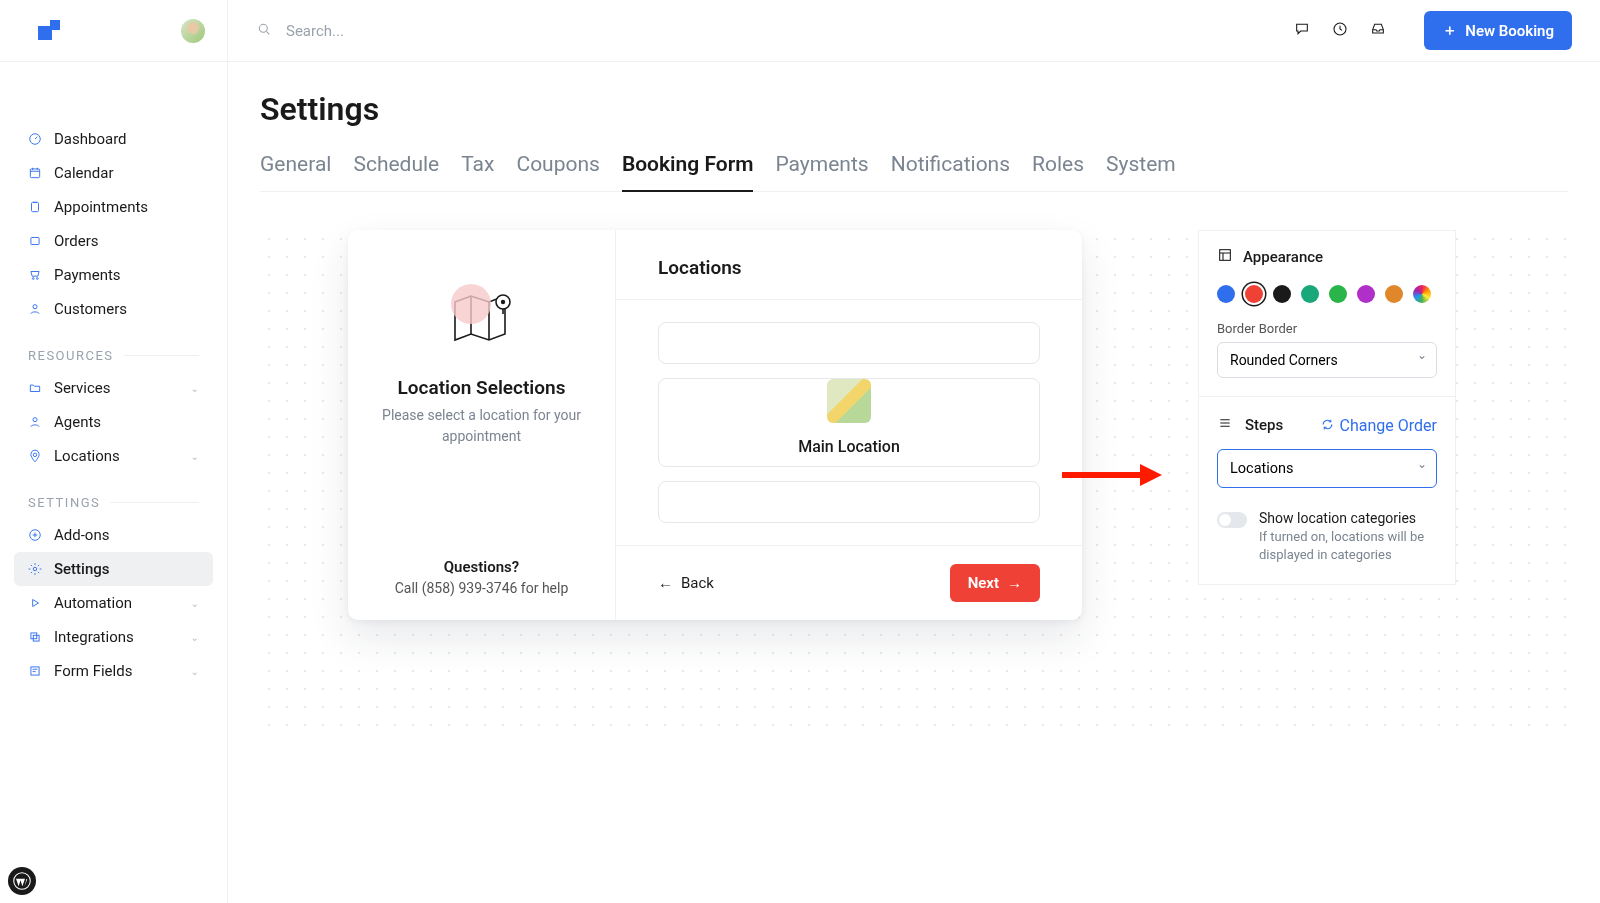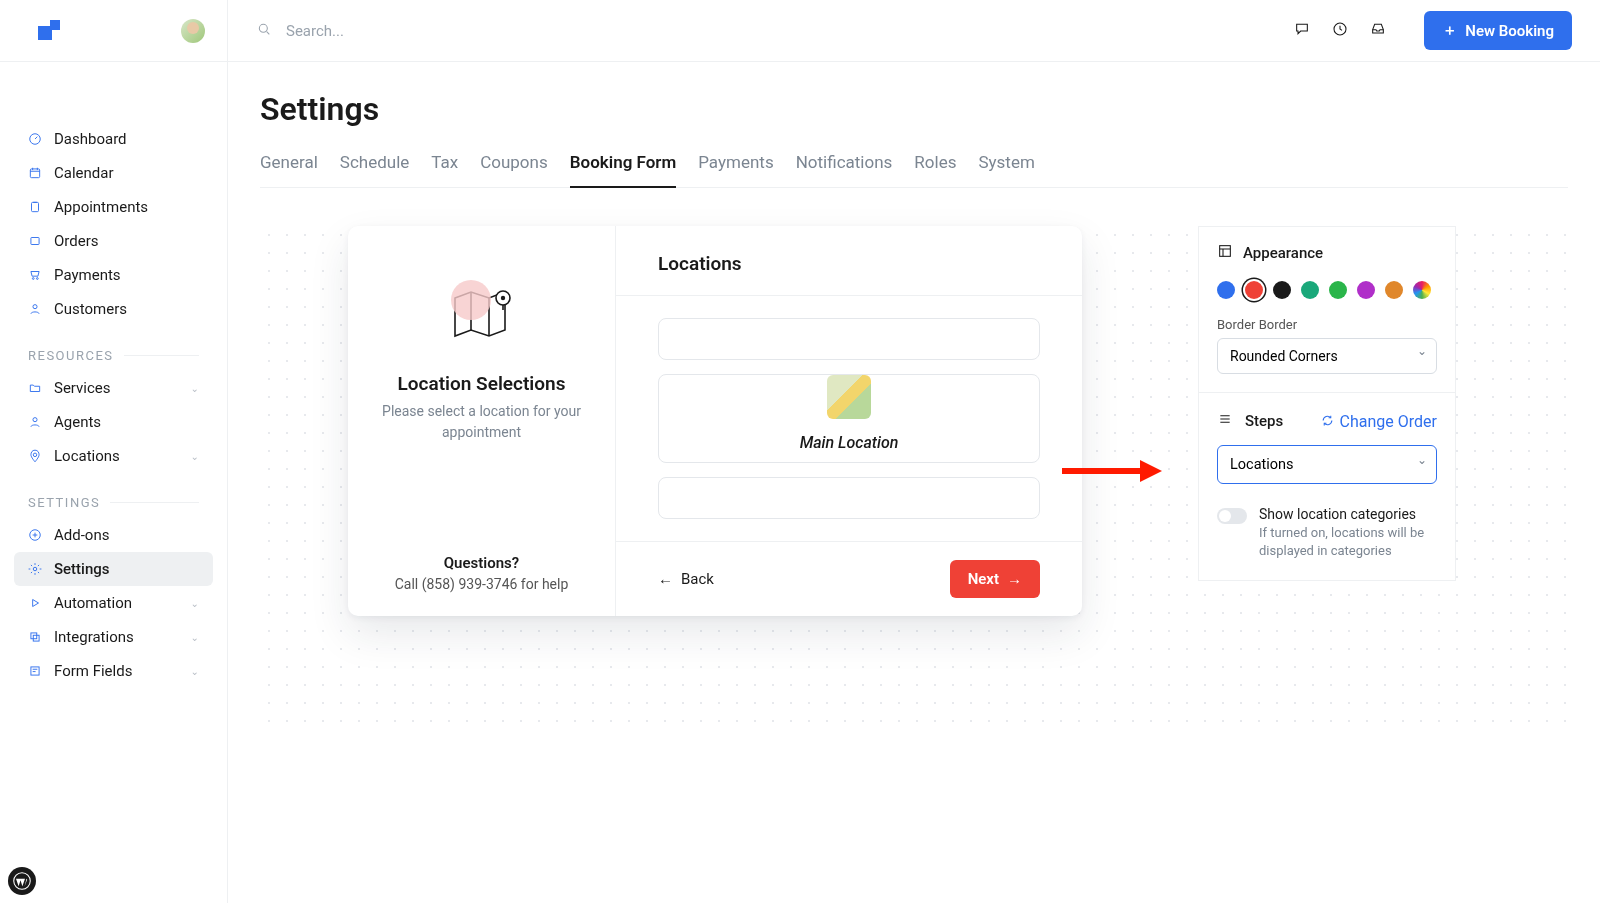--- a/index.html
+++ b/index.html
@@ -30,21 +30,21 @@
 .search-input { border:none; outline:none; font-size:15px; color:#555; width:300px; }
 .search-input::placeholder { color:#9aa3ad; }
 .top-icons { display:flex; align-items:center; gap:22px; color:#1a1a1a; }
 .top-icons .ico { cursor:pointer; }
 .new-booking-btn { background:#2f6fed; color:#fff; border:none; border-radius:6px; padding:10px 18px; font-size:15px; font-weight:600; display:flex; align-items:center; gap:8px; cursor:pointer; margin-left:16px; }
 
 .content { padding:28px 32px; position:relative; }
 .page-title { font-size:32px; font-weight:600; margin-bottom:24px; }
 
 .tabs { display:flex; gap:22px; border-bottom:1px solid #eef0f2; }
-.tab { padding:0 0 14px; color:#7b8591; font-size:17px; cursor:pointer; }
+.tab { padding:0 0 14px; color:#7b8591; font-size:21px; cursor:pointer; }
 .tab.active { color:#1a1a1a; font-weight:600; border-bottom:2px solid #1a1a1a; margin-bottom:-1px; }
 
 .workspace { margin-top:38px; position:relative; min-height:500px; }
 .dots-bg { position:absolute; inset:0; background-image: radial-gradient(#e4e7eb 1.2px, transparent 1.2px); background-size:18px 18px; opacity:.9; }
 
 .layout-row { position:relative; display:flex; gap:24px; align-items:flex-start; padding-left:88px; }
 
 
 .preview-card { width:734px; background:#fff; border-radius:10px; box-shadow:0 18px 40px rgba(25,35,60,.10), 0 2px 6px rgba(25,35,60,.06); display:flex; overflow:hidden; min-height:390px; }
 .preview-left { width:268px; border-right:1px solid #eef0f2; display:flex; flex-direction:column; align-items:center; padding:60px 24px 24px; text-align:center; }
@@ -52,21 +52,21 @@
 .pink-dot { position:absolute; width:40px; height:40px; background:#f6c9c9; border-radius:50%; top:-6px; left:2px; opacity:.8; }
 .selection-title { font-size:19px; font-weight:600; margin-bottom:6px; }
 .selection-sub { font-size:14px; color:#7b8591; line-height:1.5; }
 .questions { margin-top:auto; padding-top:40px; }
 .questions .q-title { font-weight:600; font-size:15px; margin-bottom:4px; }
 .questions .q-sub { font-size:14px; color:#555; }
 
 .preview-right { flex:1; display:flex; flex-direction:column; }
 .preview-right-head { padding:26px 42px 20px; font-size:19px; font-weight:600; border-bottom:1px solid #eef0f2; }
 .loc-list { padding:22px 42px; display:flex; flex-direction:column; gap:14px; flex:1; }
-.loc-box { border:1px solid #e4e7eb; border-radius:8px; height:42px; display:flex; align-items:center; padding:0 26px; gap:14px;font-style:italic; }
+.loc-box { border:1px solid #e4e7eb; border-radius:8px; height:42px; display:flex; align-items:center; padding:0 26px; gap:14px; }
 .loc-box.main { height:60px; }
 .loc-thumb { width:44px; height:44px; border-radius:6px; background:linear-gradient(135deg,#e0e8c2 40%,#f2d56b 40%,#f2d56b 60%,#b8d89a 60%); position:relative; }
 .loc-label { font-size:16px; font-weight:500; }
 .preview-footer { border-top:1px solid #eef0f2; padding:18px 42px; display:flex; justify-content:space-between; align-items:center; }
 .back-btn { background:none; border:none; font-size:15px; color:#1a1a1a; display:flex; align-items:center; gap:8px; cursor:pointer; }
 .next-btn { background:#ef4136; color:#fff; border:none; border-radius:6px; padding:10px 18px; font-size:15px; font-weight:600; display:flex; align-items:center; gap:8px; cursor:pointer; }
 
 
 .panel { width:258px; background:#fff; border-radius:0; border:1px solid #eef0f2; padding:16px 18px 20px; }
 .panel-head { display:flex; align-items:center; gap:10px; font-size:15px; font-weight:500; margin-bottom:18px; }

